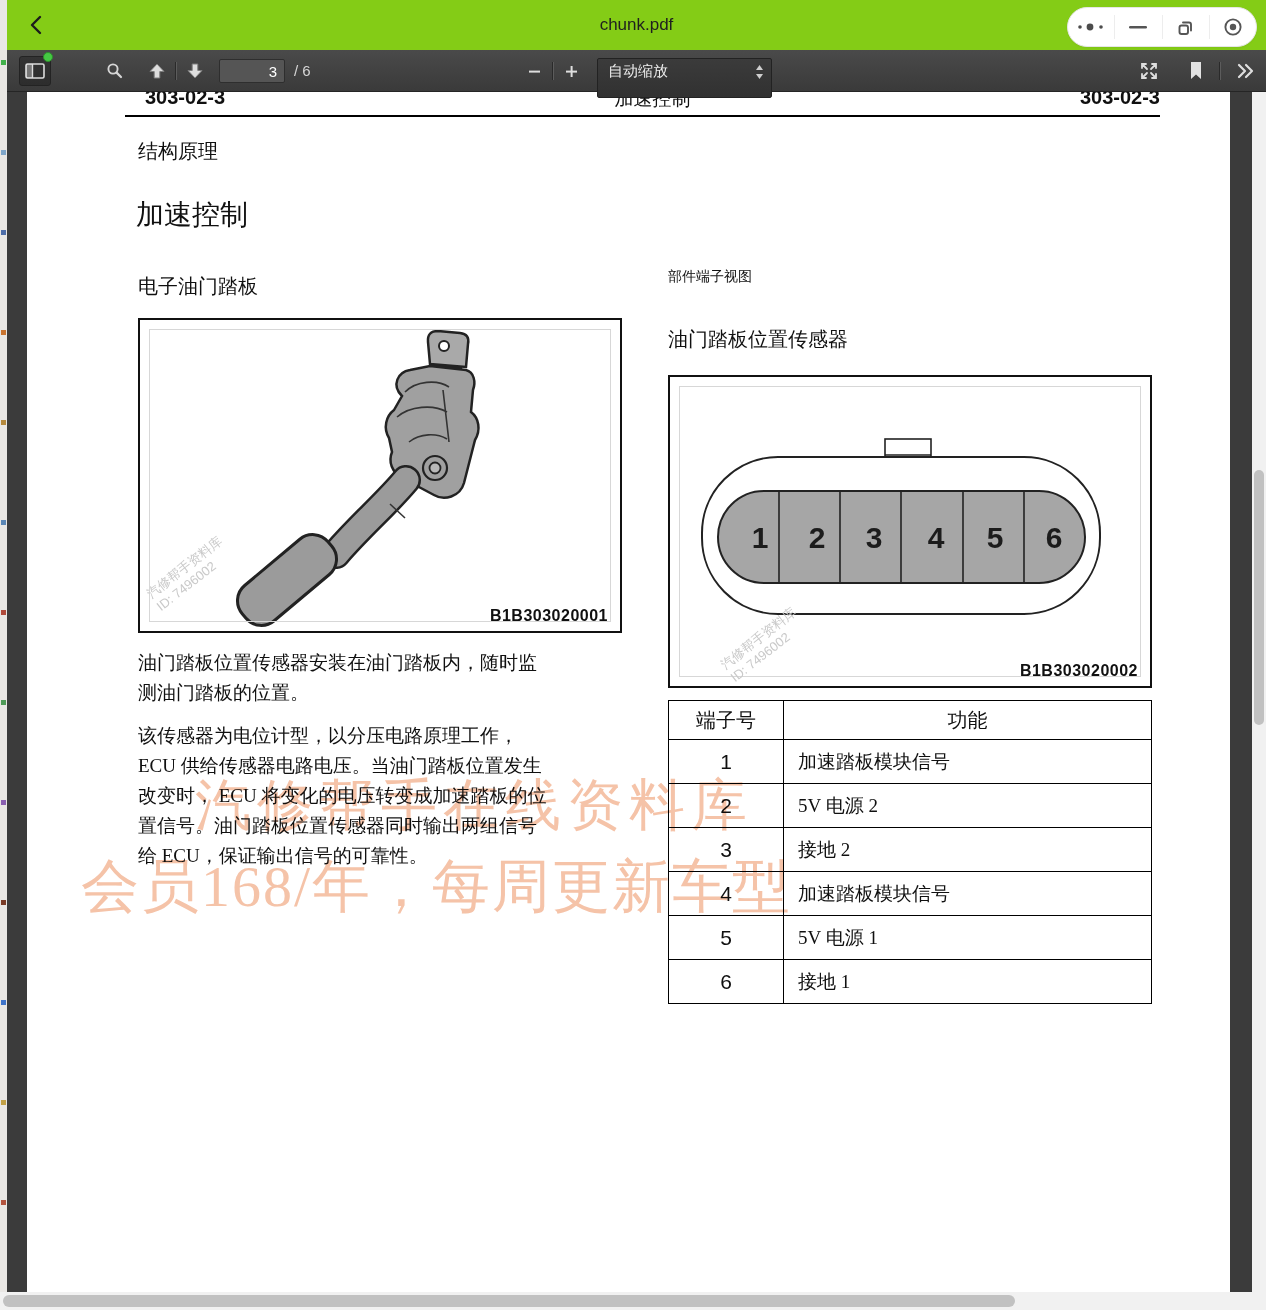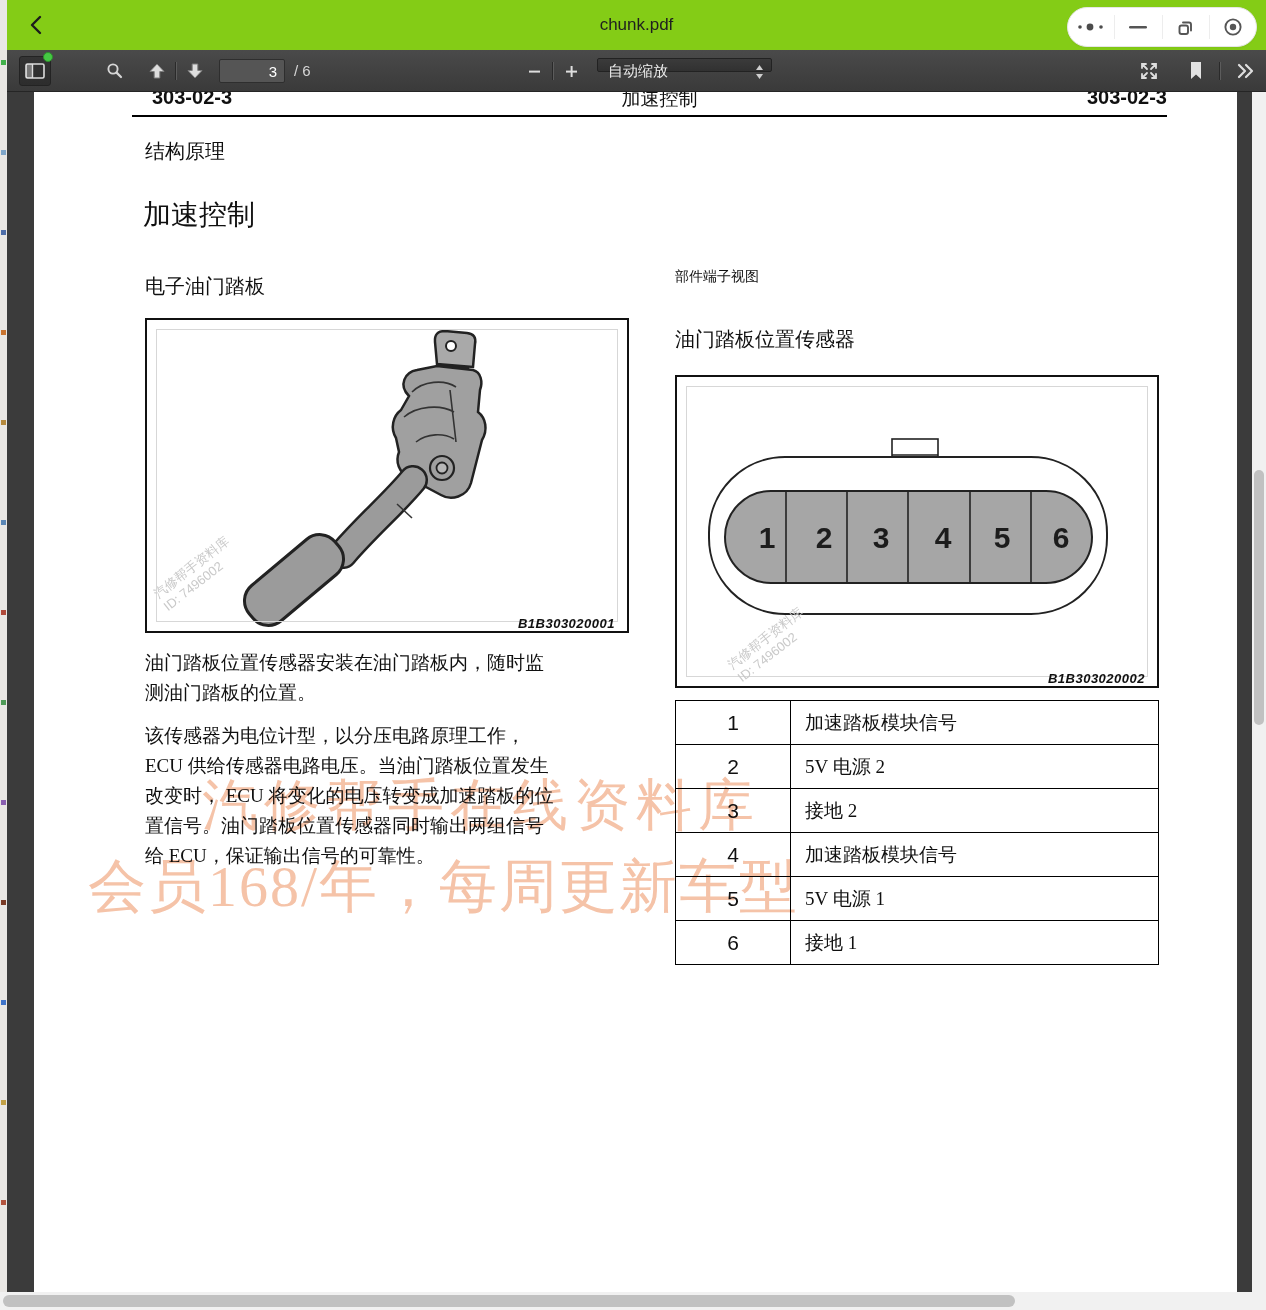--- a/index.html
+++ b/index.html
@@ -27,47 +27,47 @@
   .tb-sep { position:absolute; top:12px; width:1px; height:18px; background:#5c5c5c; box-shadow:-1px 0 0 #2a2a2a; }
   .tb-btn { position:absolute; top:11px; width:22px; height:20px; display:flex; align-items:center; justify-content:center; cursor:pointer; }
   .sidebar-btn { position:absolute; left:12px; top:6px; width:32px; height:30px; border:1px solid #232323; border-radius:3px;
                  background:linear-gradient(#343434,#2d2d2d); display:flex; align-items:center; justify-content:center; cursor:pointer; }
   .green-dot { position:absolute; left:36px; top:2px; width:10px; height:10px; border-radius:50%;
                background:#45c943; border:1px solid #2e8f2c; z-index:2; }
   .page-input { position:absolute; left:212px; top:9px; width:66px; height:24px; background:#555555;
                 border:1px solid #2e2e2e; border-radius:2px; color:#fff; font-size:15px; text-align:right;
                 padding-right:7px; outline:none; font-family:"Liberation Sans",sans-serif; }
   .page-total { position:absolute; left:287px; top:0; height:42px; line-height:42px; color:#d6d6d6; font-size:15px; }
-  .zoom-select { position:absolute; left:590px; top:8px; width:175px; height:14px; border:1px solid #222;
+  .zoom-select { position:absolute; left:590px; top:8px; width:175px; height:40px; border:1px solid #222;
                  border-radius:2px; background:linear-gradient(#3b3b3b,#313131); color:#ececec; font-size:15px;
                  line-height:24px; padding-left:10px; cursor:pointer; }
   .zoom-select svg { position:absolute; right:7px; top:5px; }
 
   
   .viewer-bg { position:absolute; left:7px; top:92px; width:1259px; height:1218px; background:#3b3b3b; z-index:2; }
   .pdf-page { position:absolute; left:27px; top:92px; width:1203px; height:1200px; background:#ffffff;
-              overflow:hidden; z-index:3; font-family:"Liberation Serif", serif; color:#101010;margin-left:7px; }
+              overflow:hidden; z-index:3; font-family:"Liberation Serif", serif; color:#101010; }
 
   
   .hdr { position:absolute; top:-6px; font-size:20px; font-weight:bold; font-family:"Liberation Sans",sans-serif; }
   .hdr-left { left:118px; }
   .hdr-center { left:118px; right:70px; text-align:center; font-weight:normal; font-size:19px; font-family:"Liberation Serif",serif; }
   .hdr-right { right:70px; }
   .hdr-rule { position:absolute; left:98px; top:23px; width:1035px; height:2px; background:#000; }
 
   .sec-heading { position:absolute; left:111px; top:46px; font-size:20px; }
   .page-big-title { position:absolute; left:109px; top:104px; font-size:28px; }
   .fig1-heading { position:absolute; left:111px; top:181px; font-size:20px; }
 
   .figure { position:absolute; border:2px solid #111; background:#fff; }
   .figure .inner { position:absolute; left:9px; top:9px; right:9px; bottom:9px; border:1px solid #d7d7d7; }
   .fig1 { left:111px; top:226px; width:484px; height:315px; }
   .fig2 { left:641px; top:283px; width:484px; height:313px; }
-  .fig-label { position:absolute; right:12px; bottom:0; font-size:13px; font-weight:bold;
-               font-family:"Liberation Sans",sans-serif; letter-spacing:.5px;font-style:italic; }
+  .fig-label { position:absolute; right:12px; bottom:6px; font-size:16px; font-weight:bold;
+               font-family:"Liberation Sans",sans-serif; letter-spacing:.5px; }
   .fig-mark { position:absolute; transform:rotate(-38deg); color:#c9c9c9; font-size:13px; line-height:16px;
               font-family:"Liberation Sans",sans-serif; white-space:nowrap; }
 
   .para { position:absolute; left:111px; width:488px; font-size:19px; line-height:30px; white-space:pre-line; }
   .para1 { top:556px; }
   .para2 { top:629px; }
 
   .sec2-heading { position:absolute; left:641px; top:176px; font-size:14px; }
   .sub2-heading { position:absolute; left:641px; top:234px; font-size:20px; }
 
@@ -187,20 +187,24 @@
       <span class="pin" style="left:305px;">5</span>
       <span class="pin" style="left:364px;">6</span>
       <div class="fig-mark" style="left:48px; top:252px;">
         <span>汽修帮手资料库</span><br><span>ID: 7496002</span>
       </div>
       <div class="fig-label">B1B303020002</div>
     </div>
 
     <table class="tbl">
       <tbody>
+          <tr>
+        <th style="width:115px;">端子号</th>
+        <th>功能</th>
+      </tr>
       <tr>
             <td class="num">1</td>
             <td class="fn">加速踏板模块信号</td>
           </tr>
       <tr>
             <td class="num">2</td>
             <td class="fn">5V 电源 2</td>
           </tr>
       <tr>
             <td class="num">3</td>

